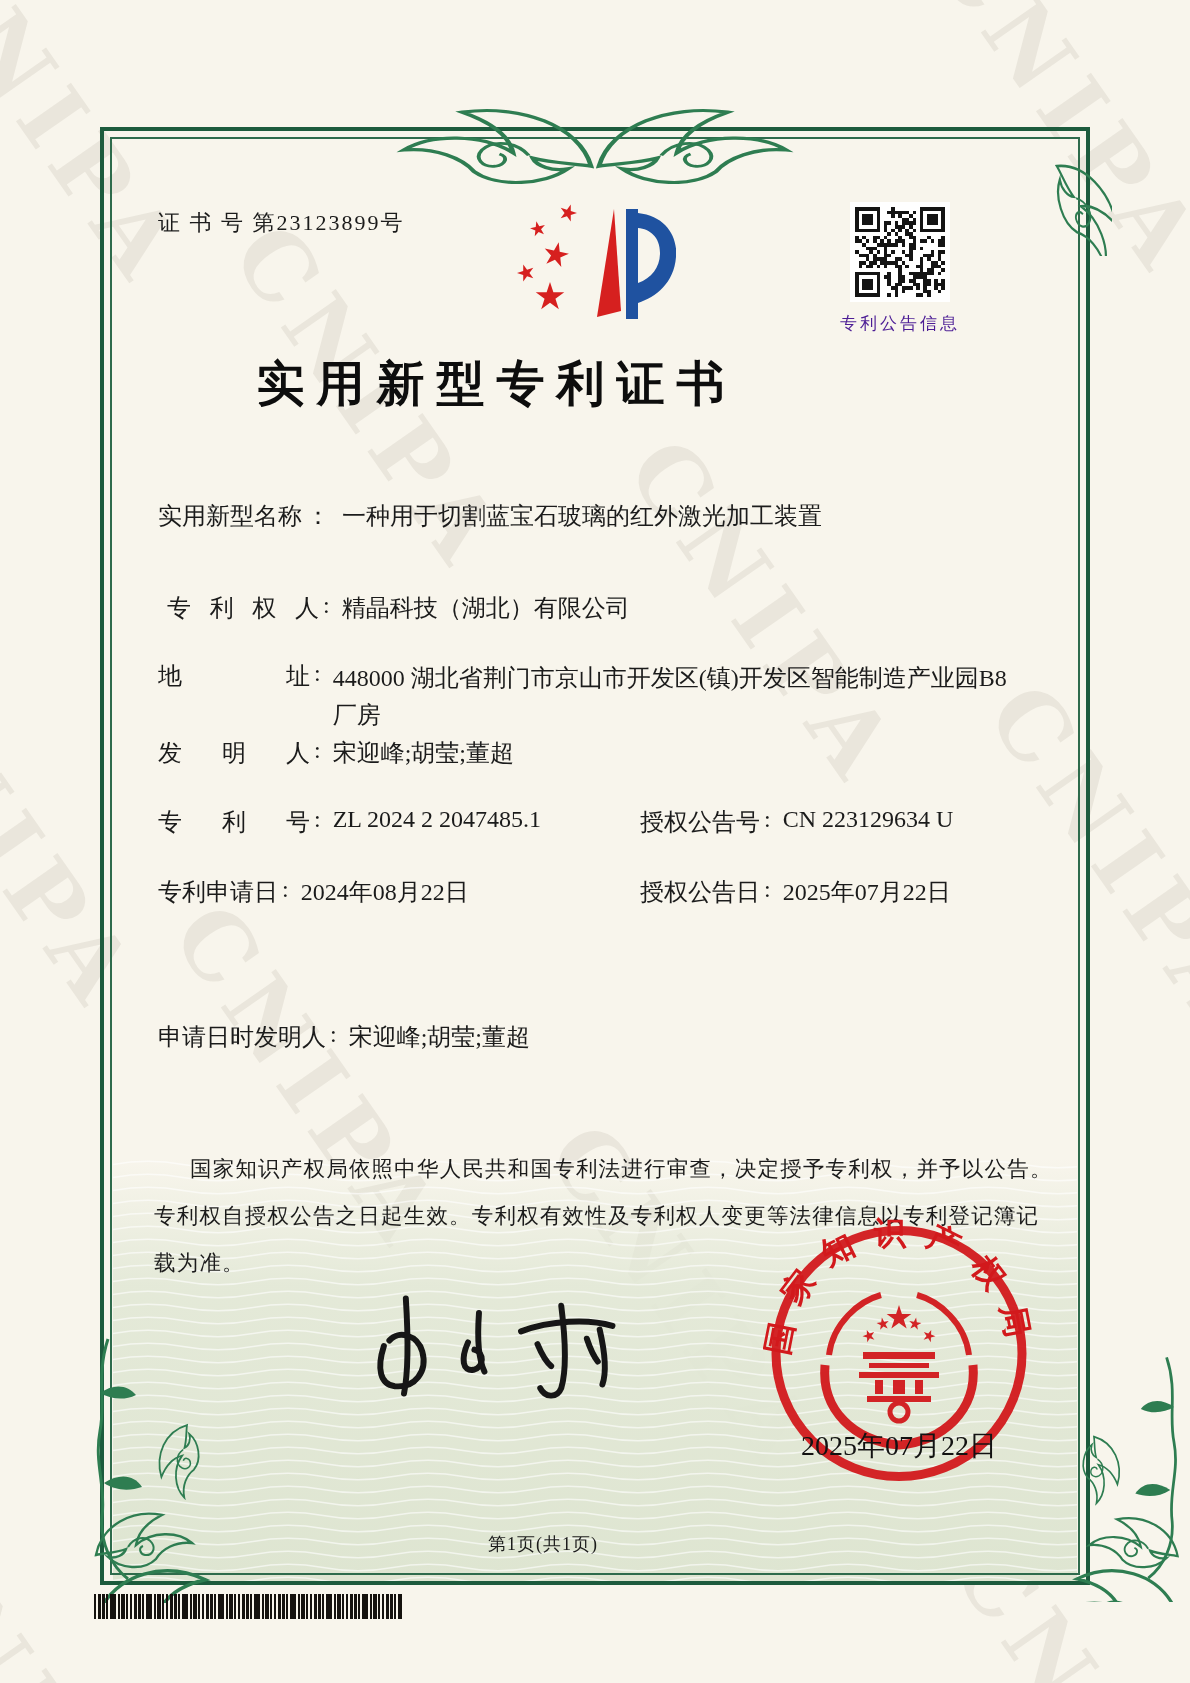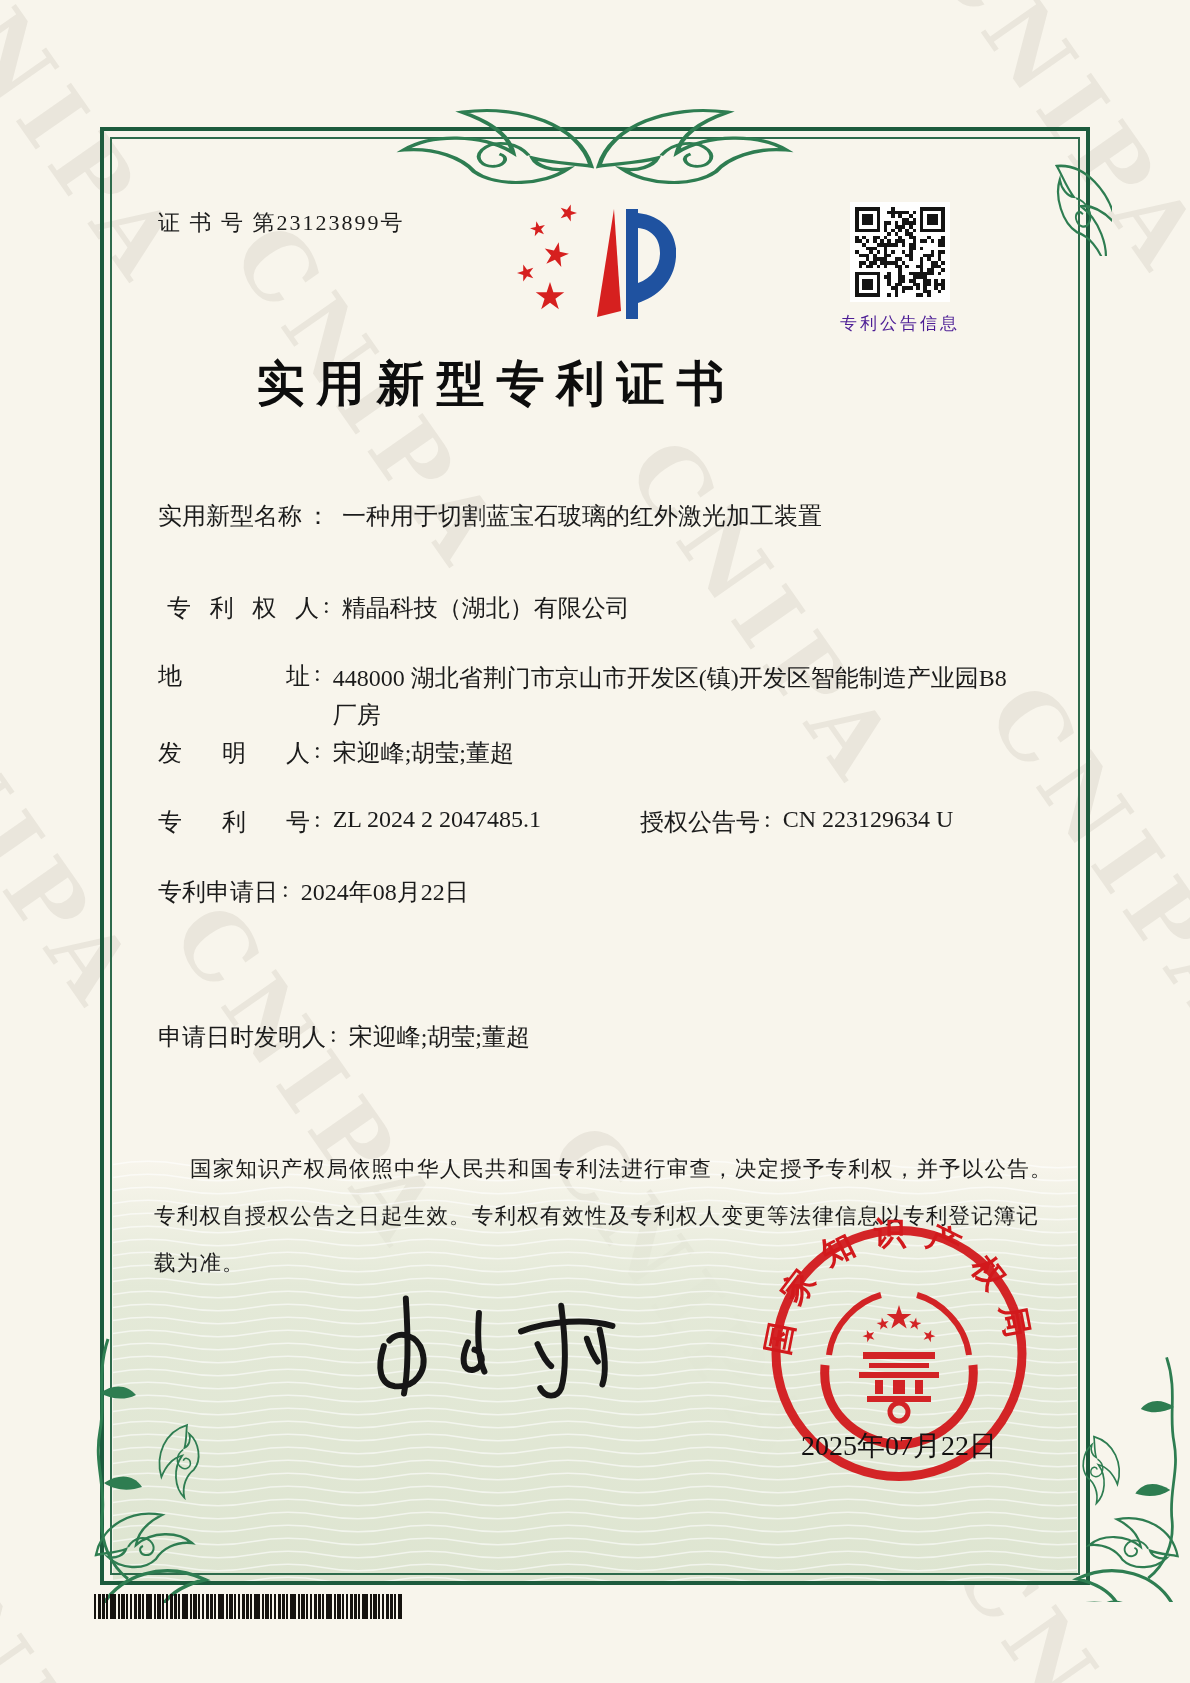--- a/index.html
+++ b/index.html
@@ -420,20 +420,23 @@
 
   <div class="row r-patno">
     <span class="jlabel">专利号</span><span class="colon">:</span><span class="val">ZL 2024 2 2047485.1</span>
     <span class="rcol">
       <span class="nlabel">授权公告号</span><span class="colon">:</span><span class="val">CN 223129634 U</span>
     </span>
   </div>
 
   <div class="row r-dates">
     <span class="nlabel">专利申请日</span><span class="colon">:</span><span class="val">2024年08月22日</span>
+    <span class="rcol">
+      <span class="nlabel">授权公告日</span><span class="colon">:</span><span class="val">2025年07月22日</span>
+    </span>
   </div>
 
 
   <div class="row r-inventor2">
     <span class="nlabel">申请日时发明人</span><span class="colon">:</span><span class="val">宋迎峰;胡莹;董超</span>
   </div>
 
   <div class="abs statement">
     <div class="l1">国家知识产权局依照中华人民共和国专利法进行审查，决定授予专利权，并予以公告。</div>
     <div class="l2">专利权自授权公告之日起生效。专利权有效性及专利权人变更等法律信息以专利登记簿记载为准。</div>
@@ -474,15 +477,16 @@
       <rect x="152" y="165" width="8" height="14"></rect>
       <rect x="104" y="181" width="64" height="6"></rect>
       <circle cx="136" cy="197" r="9" fill="none" stroke="#d2191c" stroke-width="5"></circle>
       <path d="M62,150 C58,196 92,226 136,230 C180,226 214,196 210,150" fill="none" stroke="#d2191c" stroke-width="9"></path>
       <path d="M66,140 C70,108 96,86 118,80" fill="none" stroke="#d2191c" stroke-width="6"></path>
       <path d="M206,140 C202,108 176,86 154,80" fill="none" stroke="#d2191c" stroke-width="6"></path>
     </g>
     <text x="136" y="240" text-anchor="middle" font-family="Liberation Serif, DejaVu Serif, serif" font-size="28" fill="#121212">2025年07月22日</text>
   </svg>
 
+  <div class="abs footer">第1页(共1页)</div>
   <div class="abs barcode"></div>
 
 </div>
 
 </body></html>

